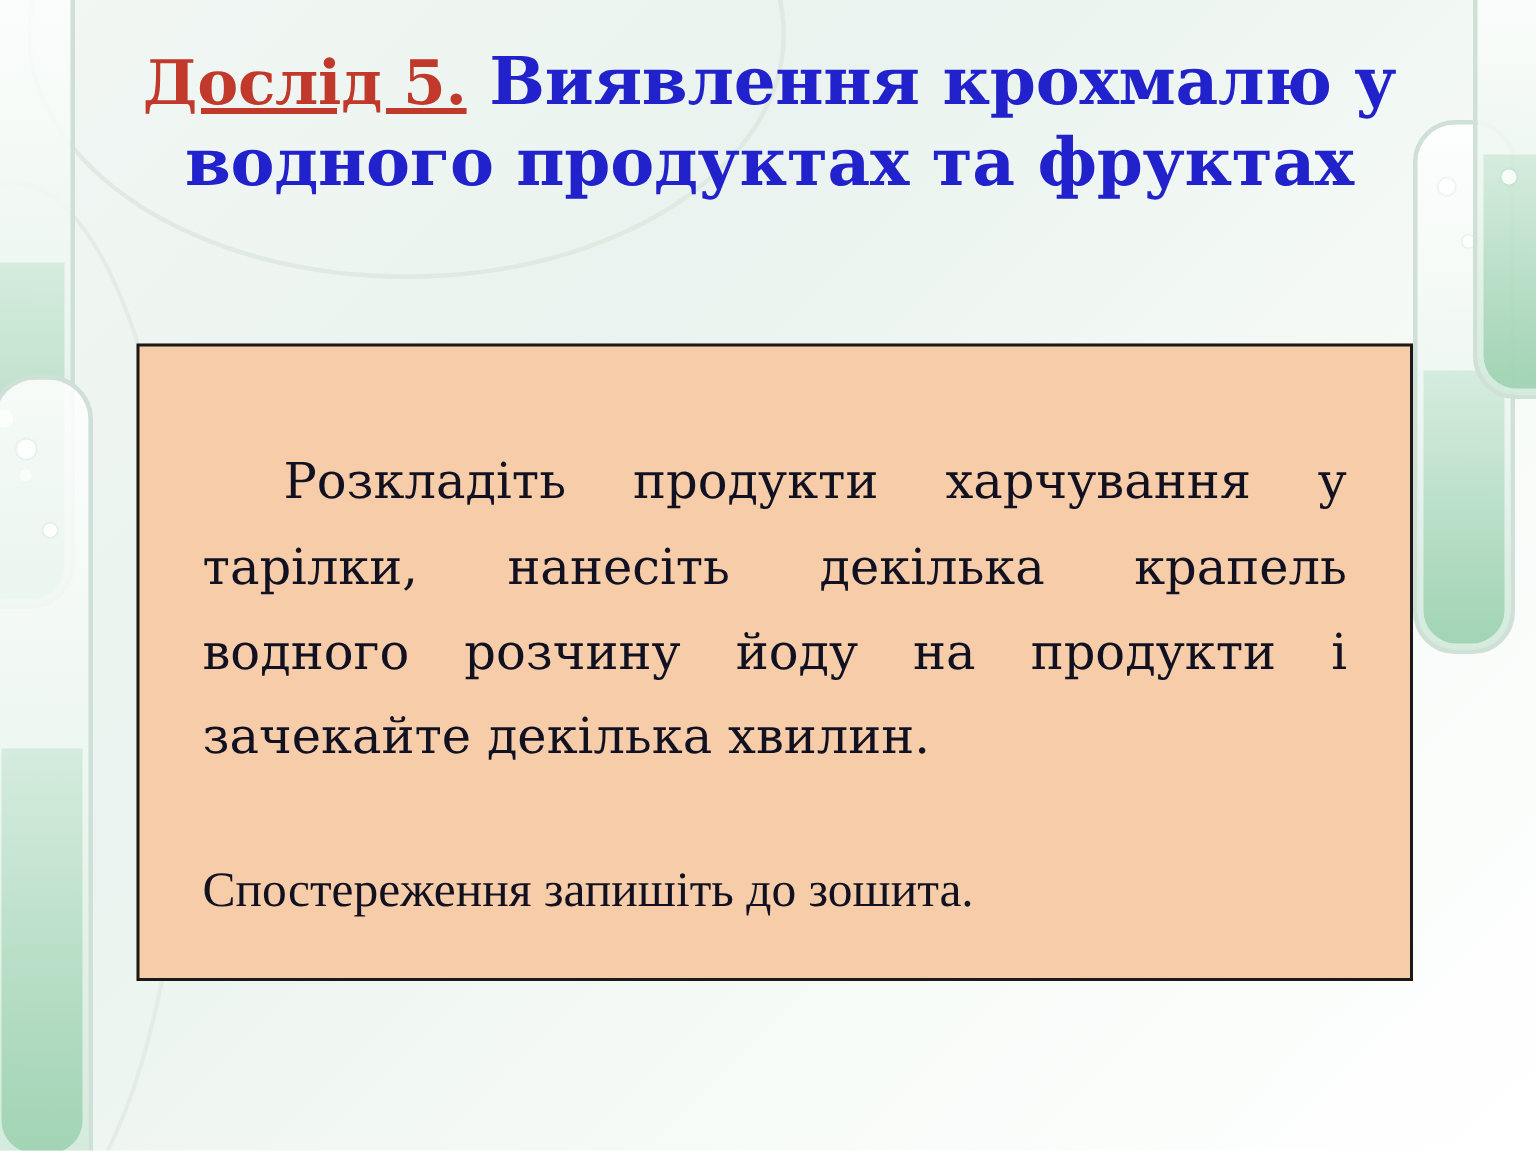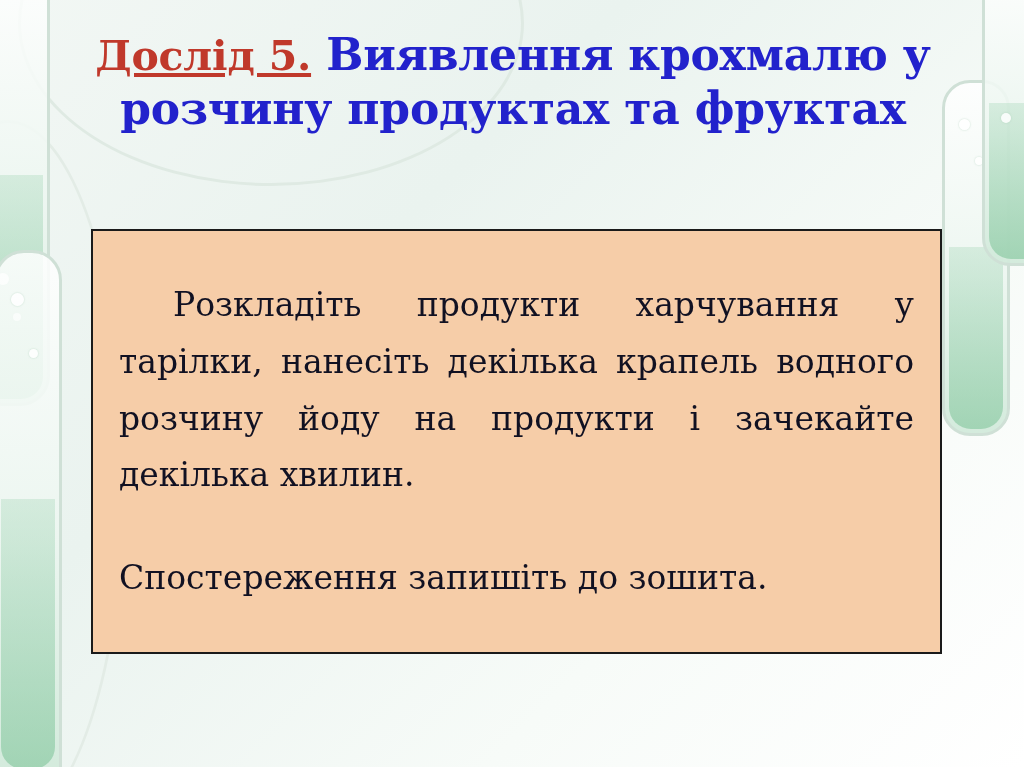--- a/index.html
+++ b/index.html
@@ -124,25 +124,26 @@
     padding: 46px 26px 20px 26px;
   }
   .para {
     color: #111122;
     font-family: "DejaVu Serif", serif;
     font-size: 33px;
     line-height: 1.72;
     text-align: justify;
     text-align-last: left;
     text-indent: 54px;
-    margin: 0;
+    margin: 16px;
   }
   .para.second {
     margin-top: 46px;
     text-indent: 0;
+    font-family: Liberation Serif, serif;
   }
 </style>
 </head>
 <body>
 
 <div class="slide">
 
   <div class="curve"></div>
   <div class="curve2"></div>
 
@@ -164,21 +165,21 @@
     <div class="bubble" style="width:8px;height:8px;left:30px;top:74px;"></div>
   </div>
 
   <div class="tube right-b">
     <div class="liquid"></div>
     <div class="bubble" style="width:10px;height:10px;left:16px;top:150px;"></div>
   </div>
 
   <div class="title">
     <span class="exp">Дослід 5.</span>
-    <span>Виявлення крохмалю у розчину продуктах та фруктах</span>
+    <span>Виявлення крохмалю у водного продуктах та фруктах</span>
   </div>
 
   <div class="content-box">
     <p class="para">Розкладіть продукти харчування у тарілки, нанесіть декілька крапель водного розчину йоду на продукти і зачекайте декілька хвилин.</p>
     <p class="para second">Спостереження запишіть до зошита.</p>
   </div>
 
 </div>
 
 </body></html>

